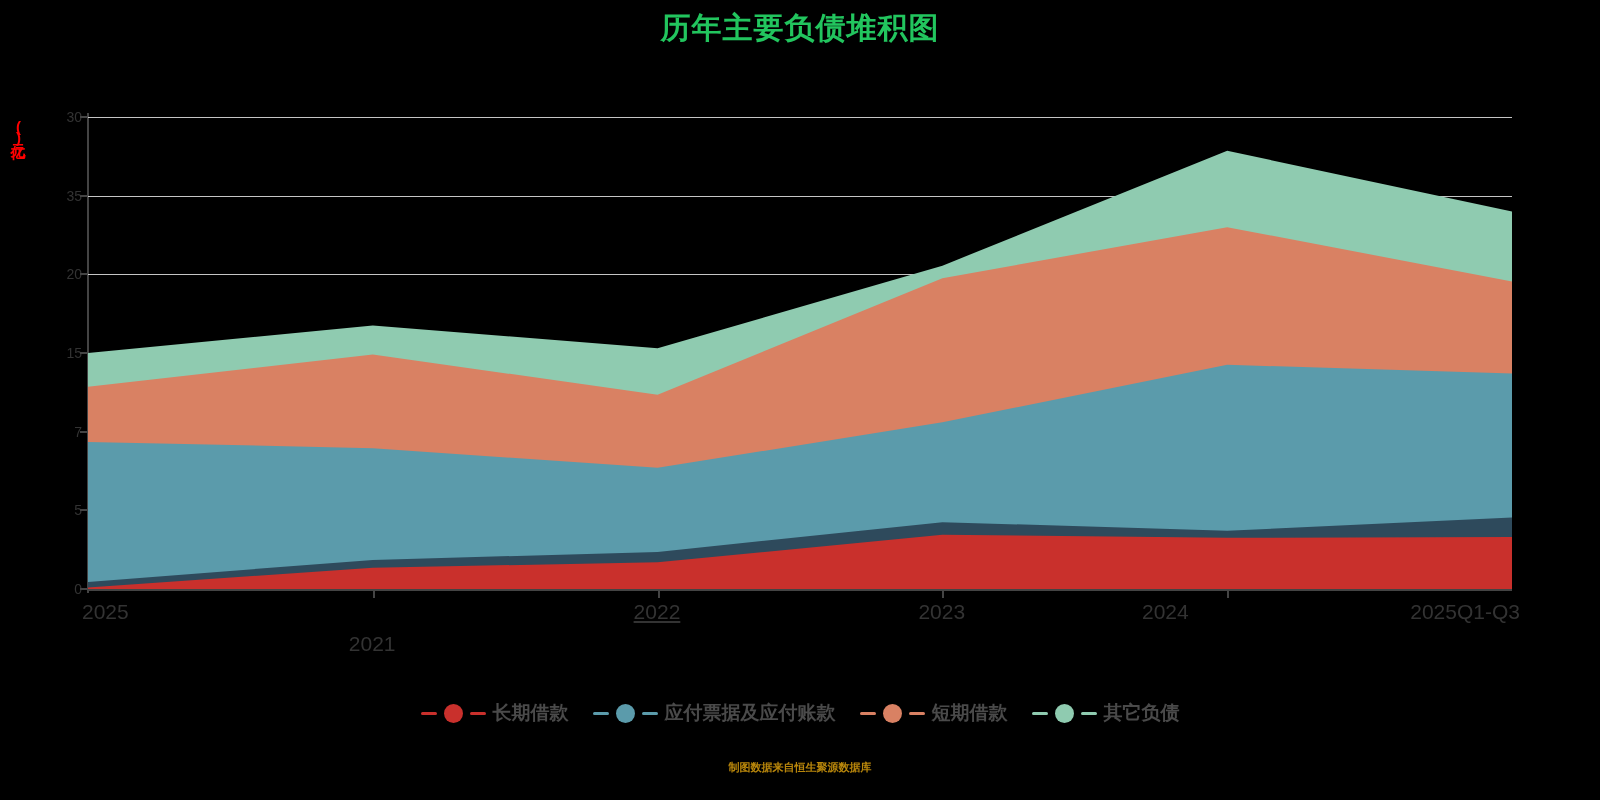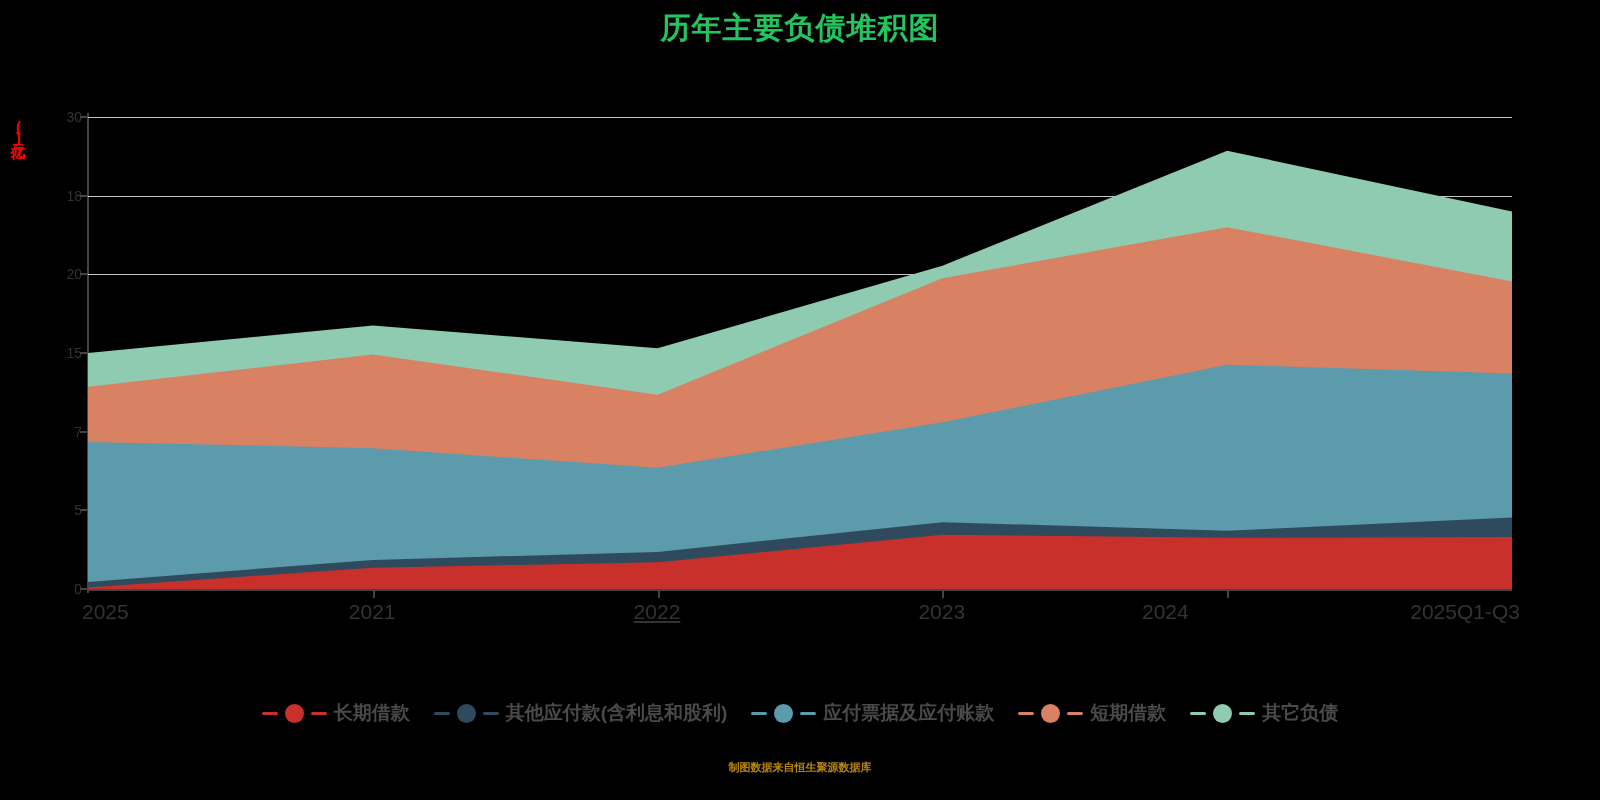--- a/index.html
+++ b/index.html
@@ -64,29 +64,29 @@
       <div class="ytick" style="top: 589px;">0</div>
       <div class="ytick-mark" style="top: 589px;"></div>
       <div class="ytick" style="top: 510.333px;">5</div>
       <div class="ytick-mark" style="top: 510.333px;"></div>
       <div class="ytick" style="top: 431.667px;">7</div>
       <div class="ytick-mark" style="top: 431.667px;"></div>
       <div class="ytick" style="top: 353px;">15</div>
       <div class="ytick-mark" style="top: 353px;"></div>
       <div class="ytick" style="top: 274.333px;">20</div>
       <div class="ytick-mark" style="top: 274.333px;"></div>
-      <div class="ytick" style="top: 195.667px;">18</div>
+      <div class="ytick" style="top: 195.667px;">35</div>
       <div class="ytick-mark" style="top: 195.667px;"></div>
       <div class="ytick" style="top: 117px;">30</div>
       <div class="ytick-mark" style="top: 117px;"></div>
     </div>
   <div id="x-ticks">
       <div class="xtick" style="left: 82px;">2025</div>
       <div class="xtick-mark" style="left: 372.8px;"></div>
-      <div class="xtick" style="left: 348.8px;">2021</div>
+      <div class="xtick" style="left: 348.8px; margin-top: 32px;">2021</div>
       <div class="xtick-mark" style="left: 657.6px;"></div>
       <div class="xtick" style="left: 633.6px; text-decoration: underline;">2022</div>
       <div class="xtick-mark" style="left: 942.4px;"></div>
       <div class="xtick" style="left: 918.4px;">2023</div>
       <div class="xtick-mark" style="left: 1227.2px;"></div>
       <div class="xtick" style="left: 1142px;">2024</div>
       <div class="xtick" style="left: auto; right: 80px;">2025Q1-Q3</div>
     </div>
 
   <div class="plot">
@@ -108,26 +108,20 @@
   </div>
 
   <div class="legend" id="legend">
       <div class="legend-item">
         <span class="legend-dash" style="background: rgb(201, 48, 44);"></span>
         <span class="legend-dot" style="background: rgb(201, 48, 44);"></span>
         <span class="legend-dash" style="background: rgb(201, 48, 44);"></span>
         <span class="legend-label">长期借款</span>
       </div>
       <div class="legend-item">
-        <span class="legend-dash" style="background: rgb(46, 74, 92);"></span>
-        <span class="legend-dot" style="background: rgb(46, 74, 92);"></span>
-        <span class="legend-dash" style="background: rgb(46, 74, 92);"></span>
-        <span class="legend-label">其他应付款(含利息和股利)</span>
-      </div>
-      <div class="legend-item">
         <span class="legend-dash" style="background: rgb(91, 155, 171);"></span>
         <span class="legend-dot" style="background: rgb(91, 155, 171);"></span>
         <span class="legend-dash" style="background: rgb(91, 155, 171);"></span>
         <span class="legend-label">应付票据及应付账款</span>
       </div>
       <div class="legend-item">
         <span class="legend-dash" style="background: rgb(217, 129, 99);"></span>
         <span class="legend-dot" style="background: rgb(217, 129, 99);"></span>
         <span class="legend-dash" style="background: rgb(217, 129, 99);"></span>
         <span class="legend-label">短期借款</span>

